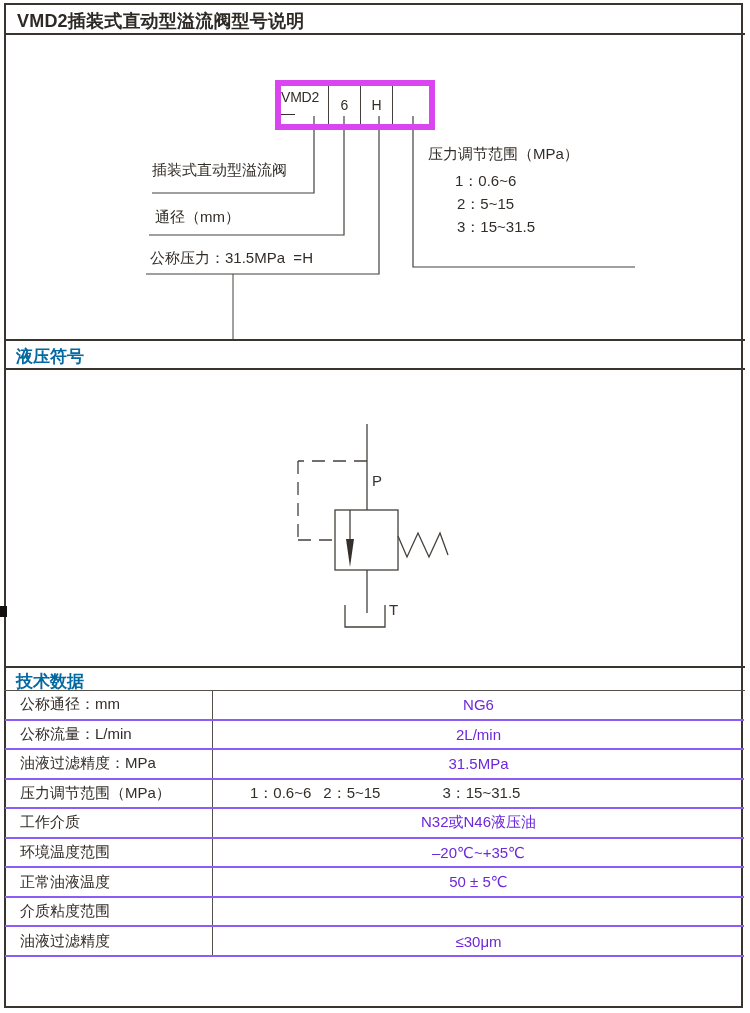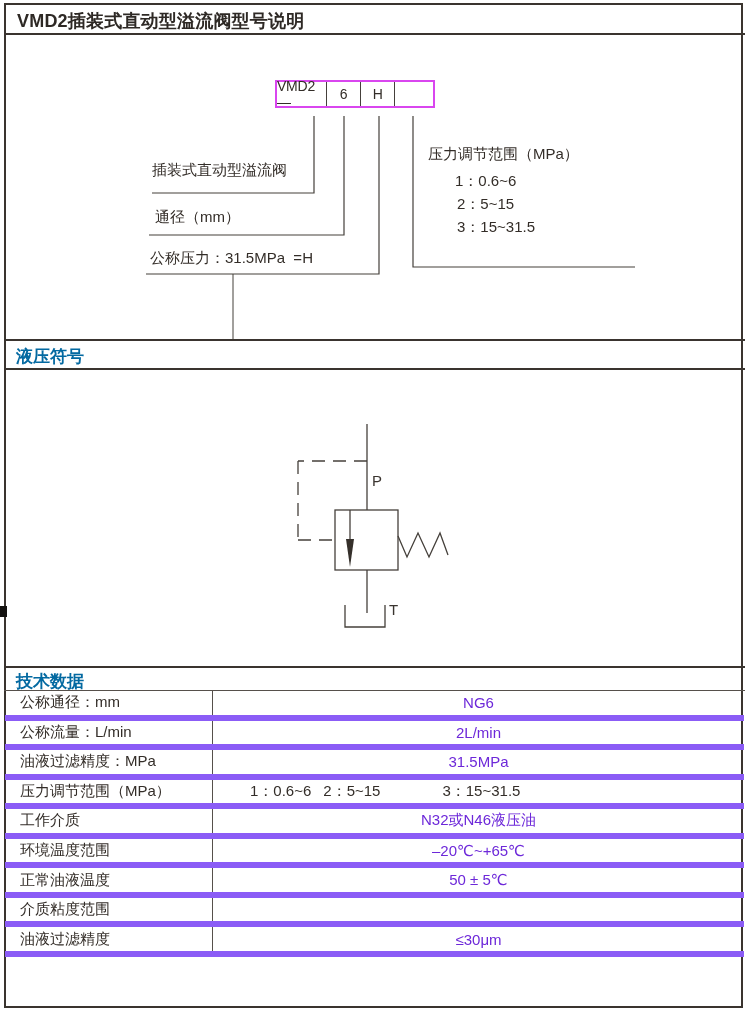--- a/index.html
+++ b/index.html
@@ -5,31 +5,31 @@
   html,body{margin:0;padding:0;background:#ffffff;}
   body{font-family:"Liberation Sans","DejaVu Sans",sans-serif;color:#332d28;}
   .page{position:relative;width:750px;height:1013px;background:#ffffff;overflow:hidden;}
   .frame{position:absolute;left:4px;top:3px;width:739px;height:1005px;border:2px solid #3a342f;box-sizing:border-box;}
   .rule{position:absolute;left:4px;width:741px;height:2px;background:#3a342f;}
   .rule.thin{height:1px;background:#56504b;}
   .page-title{position:absolute;left:17px;top:9px;font-size:18px;font-weight:bold;color:#2e2925;letter-spacing:0.2px;}
   .band-title{position:absolute;left:16px;font-size:17px;font-weight:bold;color:#0369a1;}
 
   
-  .model-box{position:absolute;left:275px;top:80px;width:160px;height:28px;border:2px solid #d946ef;box-sizing:border-box;display:flex;justify-content:flex-end;}
+  .model-box{position:absolute;left:275px;top:80px;width:160px;height:50px;border:6px solid #d946ef;box-sizing:border-box;display:flex;}
   .model-cell{border-right:1px solid #45403b;box-sizing:border-box;display:flex;align-items:center;justify-content:center;font-size:14px;color:#332d28;letter-spacing:-0.2px;}
   .model-cell:last-child{border-right:none;}
   .mc0{width:51px;}.mc1{width:34px;}.mc2{width:35px;}.mc3{width:38px;}
 
   .callout{position:absolute;font-size:15px;color:#332d28;white-space:nowrap;}
   .diagram-svg{position:absolute;pointer-events:none;}
 
   
   .table{position:absolute;left:5px;top:691px;width:739px;}
-  .trow{display:flex;height:29.55px;border-bottom:6px solid #8b5cf6;box-sizing:border-box;align-items:stretch;}
+  .trow{display:flex;height:29.55px;border-bottom:2px solid #8b5cf6;box-sizing:border-box;align-items:stretch;}
   .tlabel{width:208px;border-right:1px solid #56504b;box-sizing:border-box;display:flex;align-items:center;padding-left:15px;font-size:15px;color:#332d28;}
   .tvalue{flex:1;display:flex;align-items:center;justify-content:center;font-size:15px;color:#6d28d9;}
   .tvalue-left{flex:1;display:flex;align-items:center;font-size:15px;color:#332d28;}
   .opt-a{margin-left:37px;}
   .opt-b{margin-left:12px;}
   .opt-c{margin-left:62px;}
 
   .port-label{position:absolute;font-size:15px;color:#3a342f;}
   .edge-tick{position:absolute;left:0;top:606px;width:7px;height:11px;background:#141210;}
 </style>
@@ -122,21 +122,21 @@
         <span class="opt-b">2：5~15</span>
         <span class="opt-c">3：15~31.5</span>
       </div>
     </div>
     <div class="trow">
       <div class="tlabel">工作介质</div>
       <div class="tvalue">N32或N46液压油</div>
     </div>
     <div class="trow">
       <div class="tlabel">环境温度范围</div>
-      <div class="tvalue">–20℃~+65℃</div>
+      <div class="tvalue">–20℃~+35℃</div>
     </div>
     <div class="trow">
       <div class="tlabel">正常油液温度</div>
       <div class="tvalue">50 ± 5℃</div>
     </div>
     <div class="trow">
       <div class="tlabel">介质粘度范围</div>
     </div>
     <div class="trow">
       <div class="tlabel">油液过滤精度</div>

